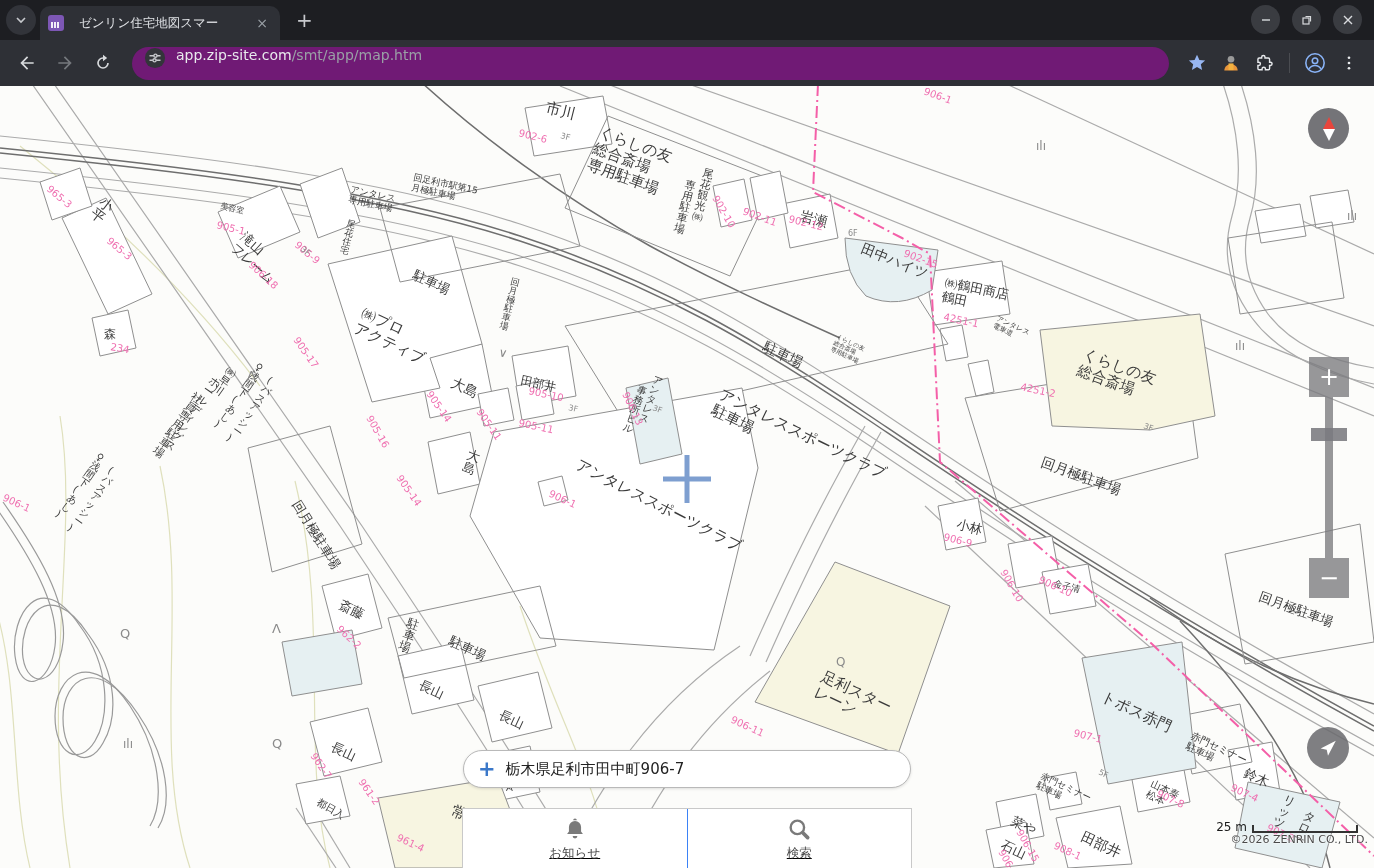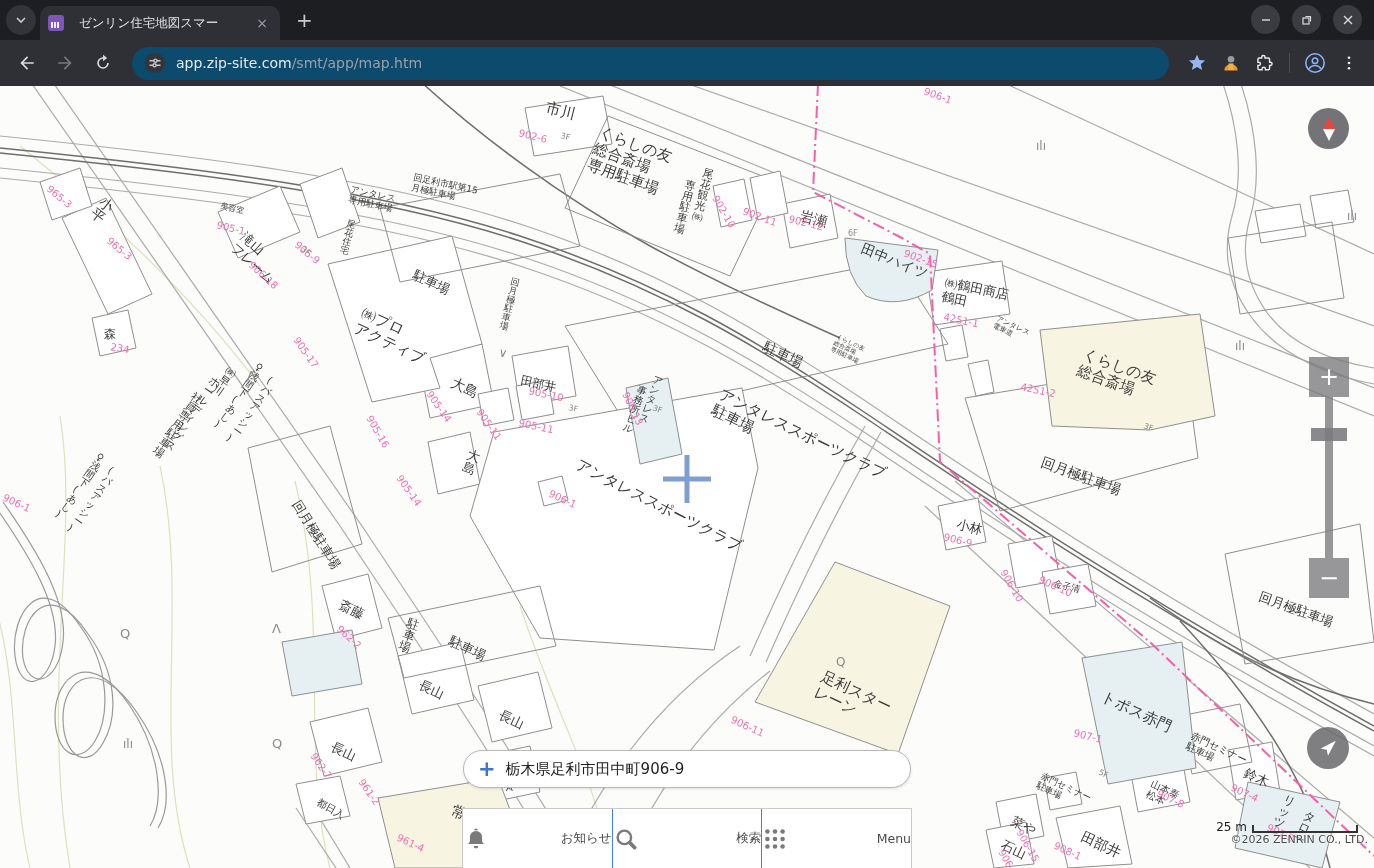--- a/index.html
+++ b/index.html
@@ -19,22 +19,22 @@
   .tab-title { color:#dfe1e5; font-size:12.5px; white-space:nowrap; overflow:hidden; flex:1; }
   .tab-close { color:#9aa0a6; font-size:14px; line-height:1; padding:2px 4px; border-radius:50%; }
   .newtab { color:#c7c9cd; font-size:20px; margin-left:10px; padding:0 6px; }
   .wincontrols { position:absolute; right:12px; top:5px; display:flex; gap:12px; }
   .winbtn { width:29px; height:29px; border-radius:50%; background:#3a3c41; color:#d9dbde;
     display:flex; align-items:center; justify-content:center; font-size:13px; }
 
   .toolbar { height:46px; background:#2e3036; display:flex; align-items:center; padding:0 10px; gap:4px; }
   .navbtn { width:34px; height:34px; border-radius:50%; display:flex; align-items:center; justify-content:center; }
   .navbtn svg { width:20px; height:20px; }
-  .omnibox { flex:1; height:33px; margin:14px 8px; background:#0c4a6e; border-radius:17px;
-    display:flex; align-items:center; padding:0 12px; gap:10px; min-width:0; }
+  .omnibox { flex:1; height:33px; margin:14px 8px; background:#701a75; border-radius:17px;
+    display:flex; align-items:flex-start; padding:0 12px; gap:10px; min-width:0; }
   .tune-ic { width:22px; height:22px; flex:0 0 auto; }
   .url { font-size:14px; color:#e8eaed; white-space:nowrap; overflow:hidden; }
   .url .path { color:#9aa0a6; }
   .tb-right { display:flex; align-items:center; gap:14px; padding:0 6px; }
   .vdiv { width:1px; height:20px; background:#4a4c51; }
 
   
   .map-area { position:relative; width:1374px; height:782px; background:#fcfcfa; overflow:hidden; }
   #map-svg { position:absolute; inset:0; }
   text { font-family:"DejaVu Sans", sans-serif; }
@@ -59,21 +59,21 @@
     background:rgba(104,104,108,.85); display:flex; align-items:center; justify-content:center; }
 
   .search-pill { position:absolute; left:463px; top:664px; width:448px; height:38px; background:#fff;
     border:1px solid #b9b9b9; border-radius:19px; display:flex; align-items:center; gap:10px;
     padding:0 14px; box-shadow:0 1px 3px rgba(0,0,0,.12); }
   .plus-ic { color:#3b78c9; font-size:21px; font-weight:bold; line-height:1; }
   .search-text { font-size:15px; color:#222; white-space:nowrap; }
 
   .bottom-nav { position:absolute; left:462px; top:722px; width:450px; height:60px; background:#fff;
     border:1px solid #c9c9c9; border-bottom:none; display:flex; }
-  .nav-cell { flex:1; display:flex; align-items:center; justify-content:space-between; gap:3px; }
+  .nav-cell { flex:1; display:flex; flex-direction:column; align-items:center; justify-content:center; gap:3px;text-decoration:underline; }
   .nav-cell + .nav-cell { border-left:1px solid #3b82f6; }
   .nav-ic { width:26px; height:26px; color:#7a7a7a; }
   .nav-lab { font-size:12.5px; color:#4a4a4a; }
 
   .scalebar { position:absolute; right:16px; top:735px; display:flex; align-items:flex-end; gap:5px; }
   .scale-lab { font-size:12px; font-weight:normal; color:#1a1a1a; line-height:1; }
   .scale-line { width:106px; height:8px; border-left:2px solid #333; border-right:2px solid #333; border-bottom:2px solid #333; }
   .copyright { position:absolute; right:6px; top:747px; font-size:11px; color:#4a4a4a;
     text-shadow:0 0 2px #fff, 0 0 2px #fff; }
 </style>
@@ -408,55 +408,39 @@
   <div class="zoombtn zoom-out">−</div>
 
   <div class="locate">
     <svg width="22" height="22" viewBox="0 0 24 24">
       <path d="M4 12.5 L20.5 4 L12 20.5 L10.6 13.9 Z" fill="#ffffff"></path>
     </svg>
   </div>
 
   <div class="search-pill">
     <span class="plus-ic">+</span>
-    <span class="search-text">栃木県足利市田中町906-9</span>
+    <span class="search-text">栃木県足利市田中町906-7</span>
   </div>
 
   <div class="bottom-nav">
     <div class="nav-cell">
       <svg class="nav-ic" viewBox="0 0 24 24">
         <path d="M12 2.2a1.7 1.7 0 0 1 1.7 1.7h-3.4A1.7 1.7 0 0 1 12 2.2z" fill="currentColor"></path>
         <path d="M12 4.5a5.6 5.6 0 0 1 5.6 5.6v4.2l1.7 2.4H4.7l1.7-2.4v-4.2A5.6 5.6 0 0 1 12 4.5z" fill="currentColor"></path>
         <path d="M9.8 18.5a2.2 2.2 0 0 0 4.4 0z" fill="currentColor"></path>
       </svg>
       <span class="nav-lab">お知らせ</span>
     </div>
     <div class="nav-cell">
       <svg class="nav-ic" viewBox="0 0 24 24">
         <circle cx="10.5" cy="10.5" r="6.2" fill="none" stroke="currentColor" stroke-width="2.2"></circle>
         <path d="M15.5 15.5 L20 20" stroke="currentColor" stroke-width="3.4" stroke-linecap="round"></path>
       </svg>
       <span class="nav-lab">検索</span>
     </div>
-    <div class="nav-cell">
-      <svg class="nav-ic" viewBox="0 0 24 24">
-        <g fill="currentColor">
-          <circle cx="5" cy="5" r="2.1"></circle>
-            <circle cx="12" cy="5" r="2.1"></circle>
-            <circle cx="19" cy="5" r="2.1"></circle>
-          <circle cx="5" cy="12" r="2.1"></circle>
-            <circle cx="12" cy="12" r="2.1"></circle>
-            <circle cx="19" cy="12" r="2.1"></circle>
-          <circle cx="5" cy="19" r="2.1"></circle>
-            <circle cx="12" cy="19" r="2.1"></circle>
-            <circle cx="19" cy="19" r="2.1"></circle>
-        </g>
-      </svg>
-      <span class="nav-lab">Menu</span>
-    </div>
   </div>
 
   <div class="scalebar">
     <span class="scale-lab">25 m</span>
     <span class="scale-line"></span>
   </div>
   <div class="copyright">©2026 ZENRIN CO., LTD.</div>
 </div>
 
 </body></html>

